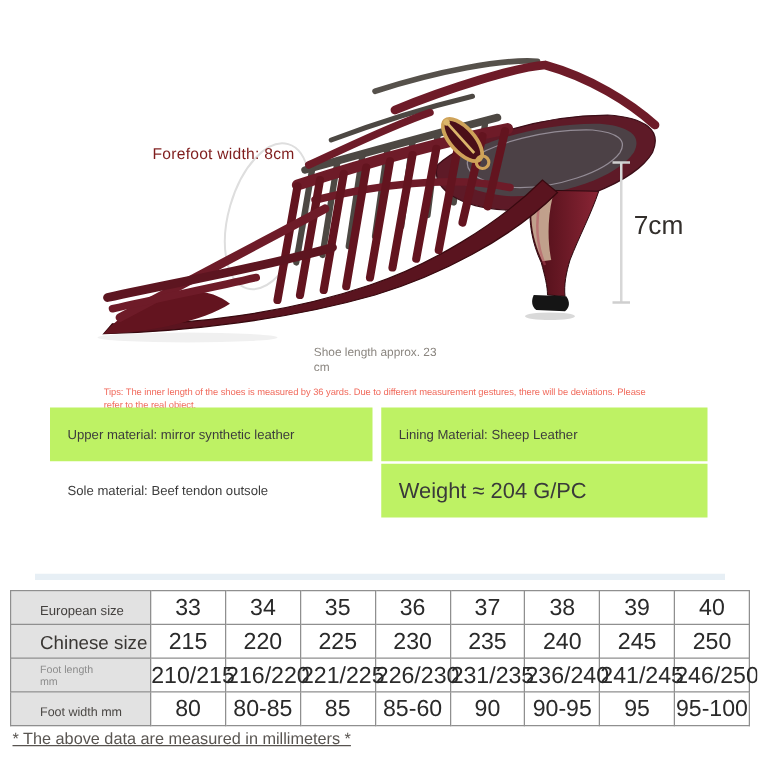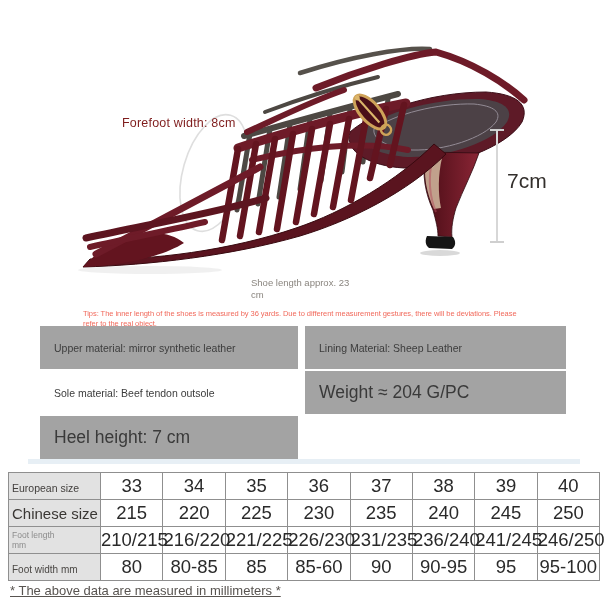--- a/index.html
+++ b/index.html
@@ -18,29 +18,29 @@
   .measure .tick.bot{bottom:0;}
   .shoe-length{position:absolute;left:251px;top:277px;width:104px;font-size:9.5px;line-height:1.3;color:#8a857f;}
   .tips{position:absolute;left:83px;top:296px;width:448px;font-size:7.5px;line-height:1.3;color:#f16a5c;letter-spacing:-0.05px;margin-top:13px;}
   
   .specs{
     position:absolute;left:40px;top:326px;width:526px;
     display:grid;grid-template-columns:258px 261px;column-gap:7px;row-gap:2px;
     grid-auto-rows:43px;
   }
   .spec-cell{display:flex;align-items:center;padding:0 14px;font-size:10.5px;color:#3c3c3c;background:transparent;}
-  .spec-cell.gray{background:#a3a3a3;}
+  .spec-cell.gray{background:#bef264;}
   .spec-cell.big{font-size:17.5px;color:#3a3a3a;}
   .spec-cell .wrap{display:inline-block;max-width:130px;line-height:1.35;}
   .divider{position:absolute;left:28px;top:459px;width:552px;height:5px;background:#dfe9f2;opacity:.75;}
   
   table.sizes{position:absolute;left:8px;top:472px;width:592px;border-collapse:collapse;table-layout:fixed;}
   table.sizes td{border:1px solid #8f8f8f;height:26px;text-align:center;vertical-align:middle;
     font-size:18.5px;color:#2a2a2a;padding:0;}
-  table.sizes td.lab{background:#e2e2e2;text-align:left;padding-left:3px;width:88px;}
+  table.sizes td.lab{background:#e2e2e2;text-align:left;padding-left:23px;width:88px;}
   td.lab .l1{font-size:10.5px;color:#43403e;}
   td.lab .l2{font-size:15px;color:#3a3734;}
   td.lab .l3{font-size:8.5px;color:#8c8c8c;display:block;width:52px;line-height:1.2;}
   td.lab .l4{font-size:10px;color:#4a4744;}
   .footnote{position:absolute;left:10px;top:583px;font-size:13px;color:#585450;text-decoration:underline;}
 </style>
 </head>
 <body>
 
 <div class="stage">
@@ -129,21 +129,20 @@
   </div>
   <div class="heel-label">7cm</div>
   <div class="shoe-length">Shoe length approx. 23 cm</div>
   <div class="tips">Tips: The inner length of the shoes is measured by 36 yards. Due to different measurement gestures, there will be deviations. Please refer to the real object.</div>
 
   <div class="specs">
     <div class="spec-cell gray">Upper material: mirror synthetic leather</div>
     <div class="spec-cell gray">Lining Material: Sheep Leather</div>
     <div class="spec-cell">Sole material: Beef tendon outsole</div>
     <div class="spec-cell gray big">Weight ≈ 204 G/PC</div>
-    <div class="spec-cell gray big">Heel height: 7 cm</div>
   </div>
 
   <div class="divider"></div>
 
   <table class="sizes">
     <tbody>
         <tr>
       <td class="lab"><span class="l1">European size</span></td>
       <td>33</td>
       <td>34</td>

